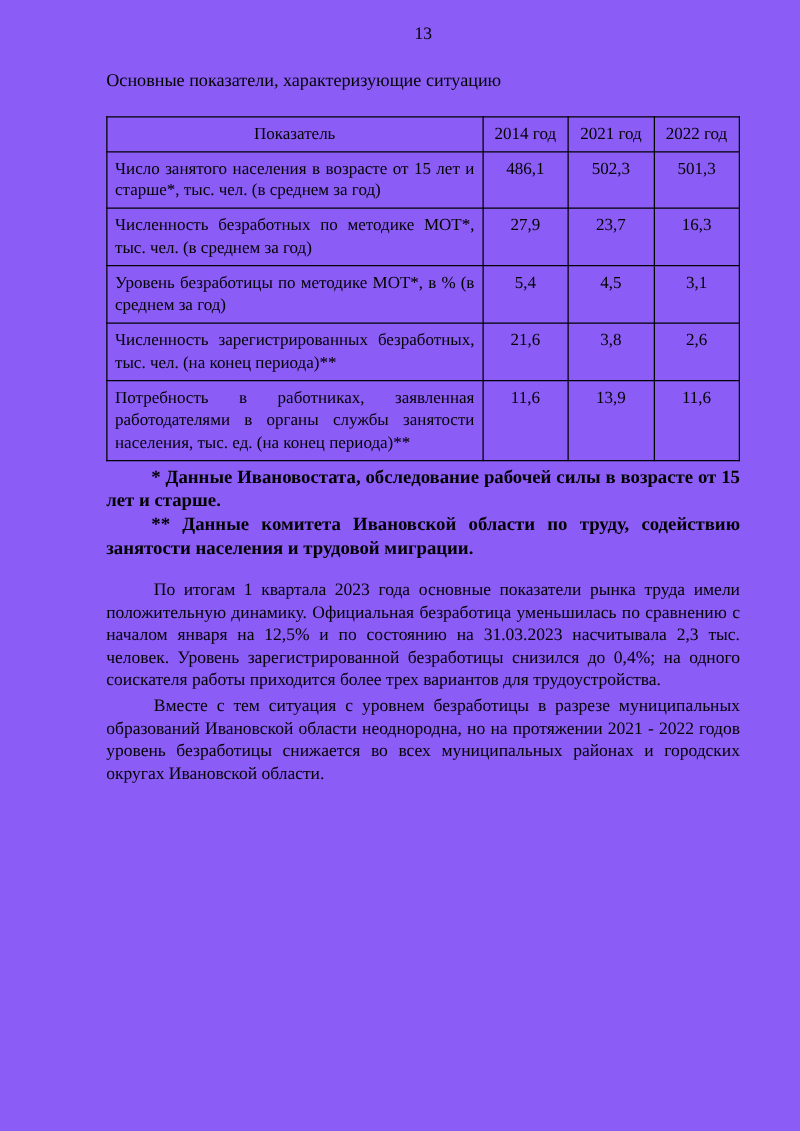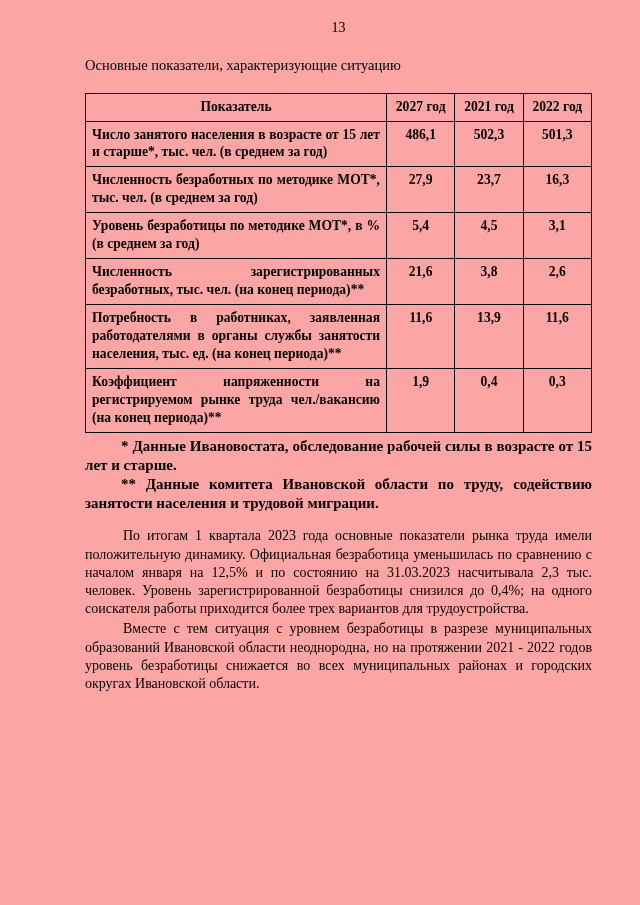--- a/index.html
+++ b/index.html
@@ -1,20 +1,20 @@
 <!DOCTYPE html>
 <html><head>
 <meta charset="utf-8">
 <style>
   html, body { margin: 0; padding: 0; background: #ffffff; }
   .page {
     width: 640px;
     height: 905px;
     box-sizing: border-box;
-    background: #fca5a5;
+    background: #8b5cf6;
     color: #000000;
     font-family: "Liberation Serif", serif;
     padding: 20px 48px 0 85px;
     overflow: hidden;
   }
   .page-number {
     text-align: center;
     font-size: 14px;
     margin-bottom: 20px;
   }
@@ -27,21 +27,21 @@
     border-collapse: collapse;
     width: 100%;
     margin-top: 17px;
     font-size: 13.6px;
   }
   table.indicators th,
   table.indicators td {
     border: 1px solid #000;
     padding: 4px 6px 5px 6px;
     line-height: 1.32;
-    font-weight: bold;
+    font-weight: normal;
   }
   th.col-indicator {
     text-align: center;
     vertical-align: middle;
     width: 318px;
   }
   th.col-year {
     text-align: center;
     vertical-align: middle;
     width: 60px;
@@ -85,21 +85,21 @@
   <div class="page-number">13</div>
 
   <div class="doc-title">
     <div>Основные показатели, характеризующие ситуацию</div>
   </div>
 
   <table class="indicators">
     <thead>
       <tr>
         <th class="col-indicator">Показатель</th>
-        <th class="col-year">2027 год</th>
+        <th class="col-year">2014 год</th>
         <th class="col-year">2021 год</th>
         <th class="col-year">2022 год</th>
       </tr>
     </thead>
     <tbody>
         <tr>
           <td class="cell-indicator">Число занятого населения в возрасте от 15 лет и старше*, тыс. чел. (в среднем за год)</td>
           <td class="cell-value">486,1</td>
           <td class="cell-value">502,3</td>
           <td class="cell-value">501,3</td>
@@ -121,26 +121,20 @@
           <td class="cell-value">21,6</td>
           <td class="cell-value">3,8</td>
           <td class="cell-value">2,6</td>
         </tr>
         <tr>
           <td class="cell-indicator">Потребность в работниках, заявленная работодателями в органы службы занятости населения, тыс. ед. (на конец периода)**</td>
           <td class="cell-value">11,6</td>
           <td class="cell-value">13,9</td>
           <td class="cell-value">11,6</td>
         </tr>
-        <tr>
-          <td class="cell-indicator">Коэффициент напряженности на регистрируемом рынке труда чел./вакансию (на конец периода)**</td>
-          <td class="cell-value">1,9</td>
-          <td class="cell-value">0,4</td>
-          <td class="cell-value">0,3</td>
-        </tr>
       </tbody>
   </table>
 
   <div class="footnotes">
     <p class="footnote">* Данные Ивановостата, обследование рабочей силы в возрасте от 15 лет и старше.</p>
     <p class="footnote">** Данные комитета Ивановской области по труду, содействию занятости населения и трудовой миграции.</p>
   </div>
 
   <div class="body-text">
     <p class="para">По итогам 1 квартала 2023 года основные показатели рынка труда имели положительную динамику. Официальная безработица уменьшилась по сравнению с началом января на 12,5% и по состоянию на 31.03.2023 насчитывала 2,3 тыс. человек. Уровень зарегистрированной безработицы снизился до 0,4%; на одного соискателя работы приходится более трех вариантов для трудоустройства.</p>

